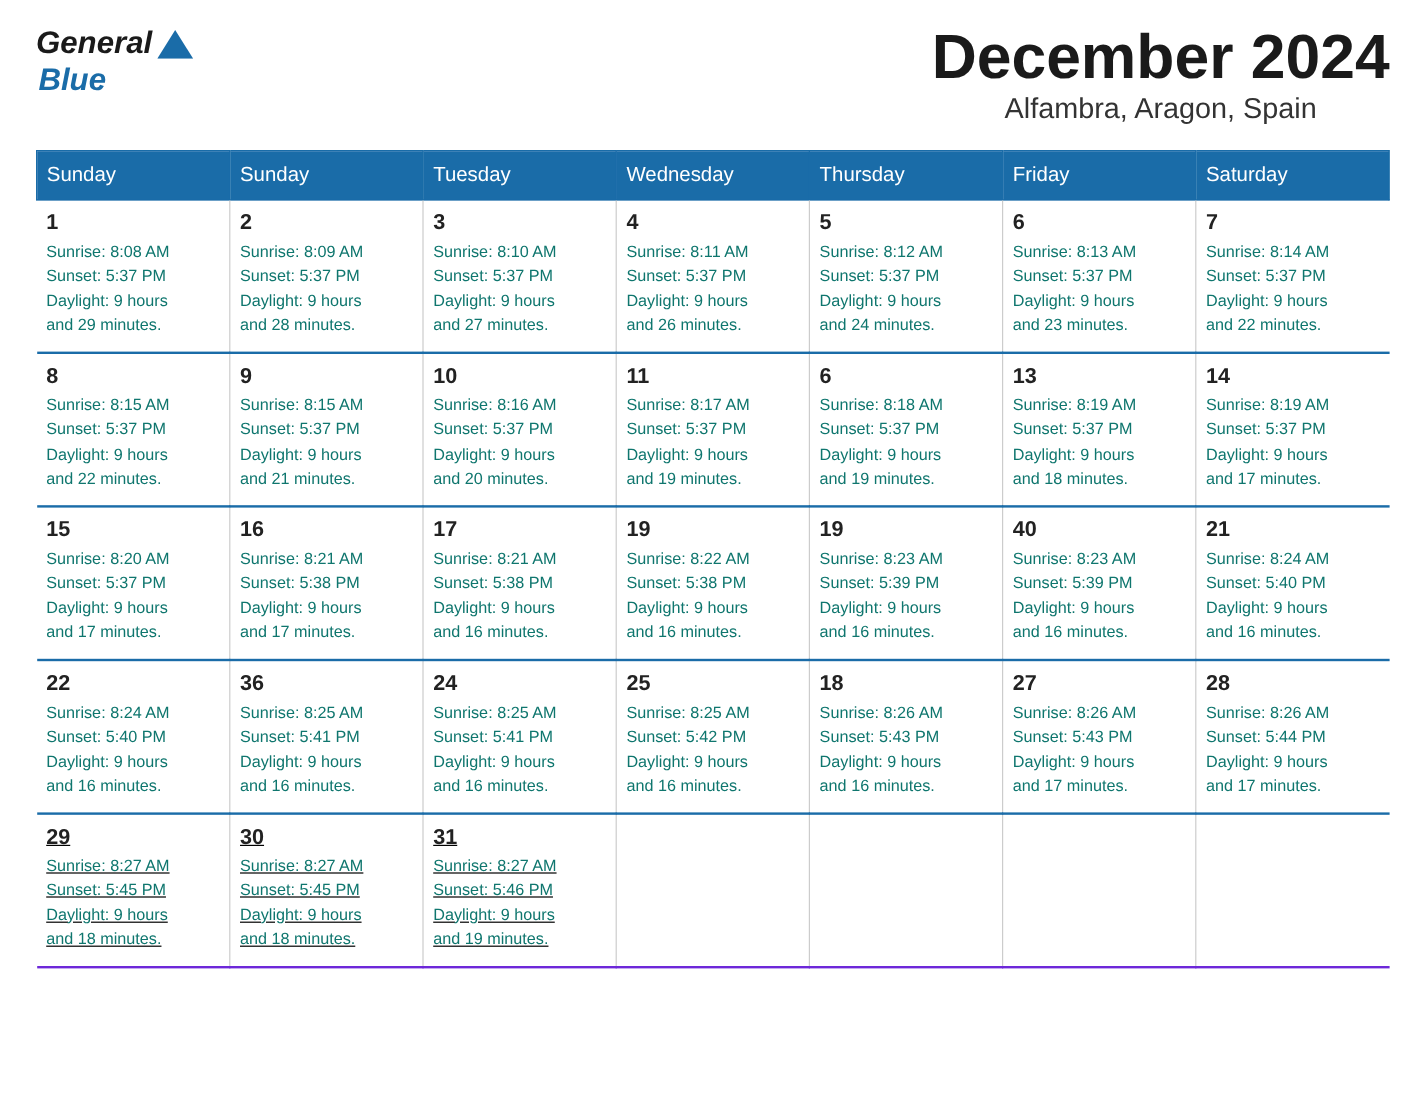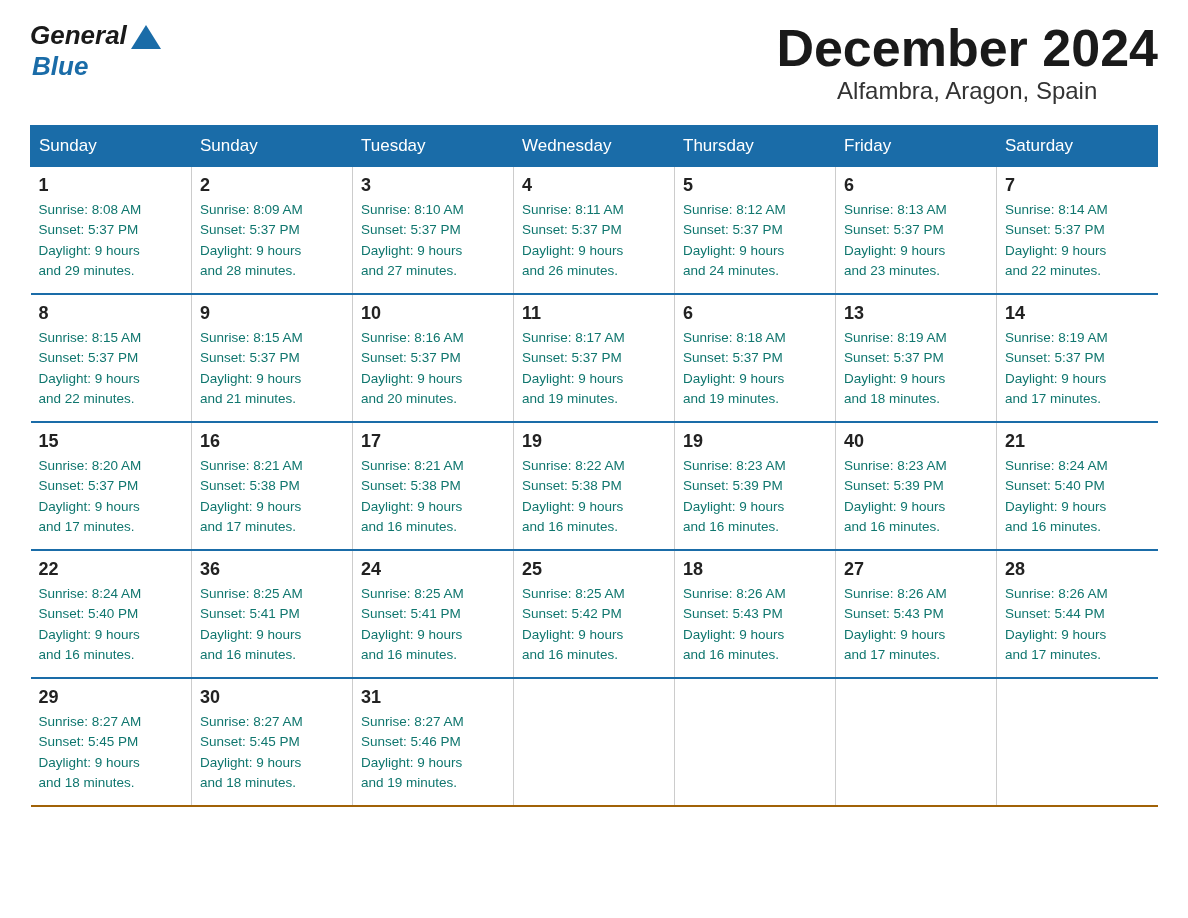--- a/index.html
+++ b/index.html
@@ -86,21 +86,22 @@
       font-weight: bold;
       margin-bottom: 4px;
       display: block;
     }
     .day-info {
       font-size: 13.5px;
       line-height: 1.5;
       color: #0f766e;
     }
     tbody tr:last-child {
-      border-bottom: 2px solid #a16207;
+      border-bottom: 2px solid #6d28d9;
+      text-decoration: underline;
     }
     .empty-cell {
       background: #fff;
     }
   </style>
 </head>
 <body>
 
 <div class="header">
   <div class="logo-wrapper">

